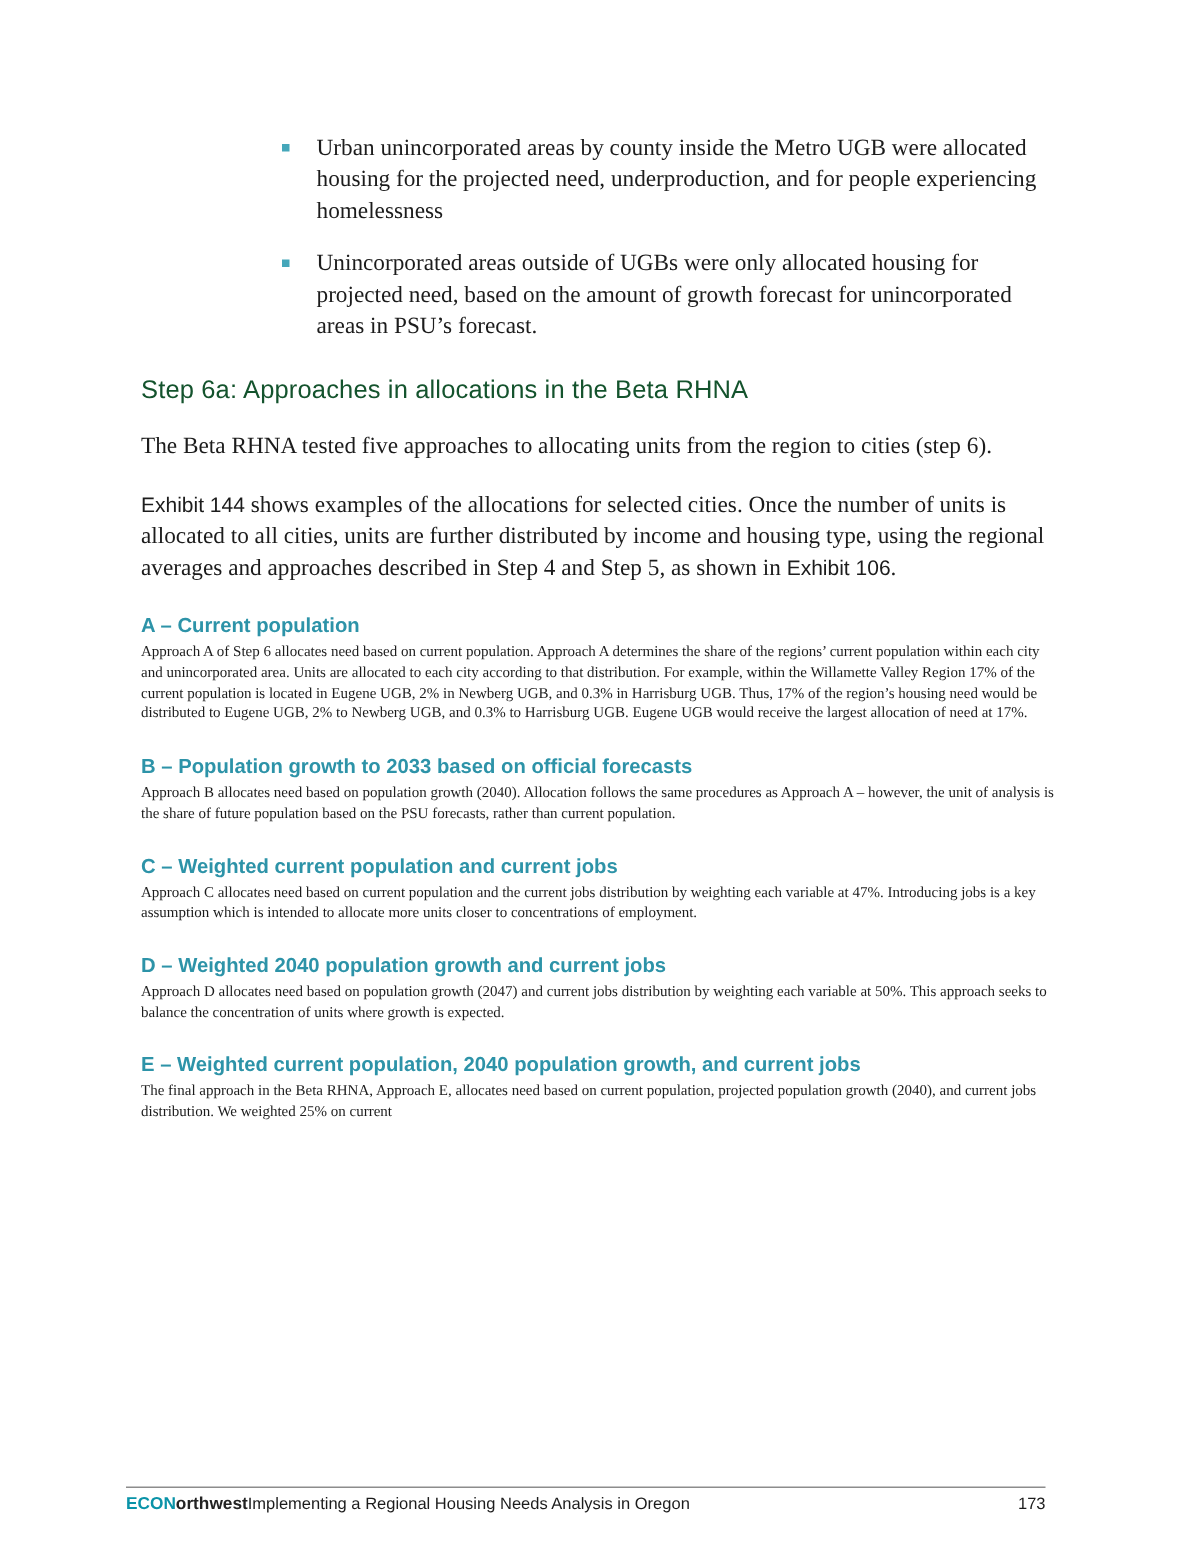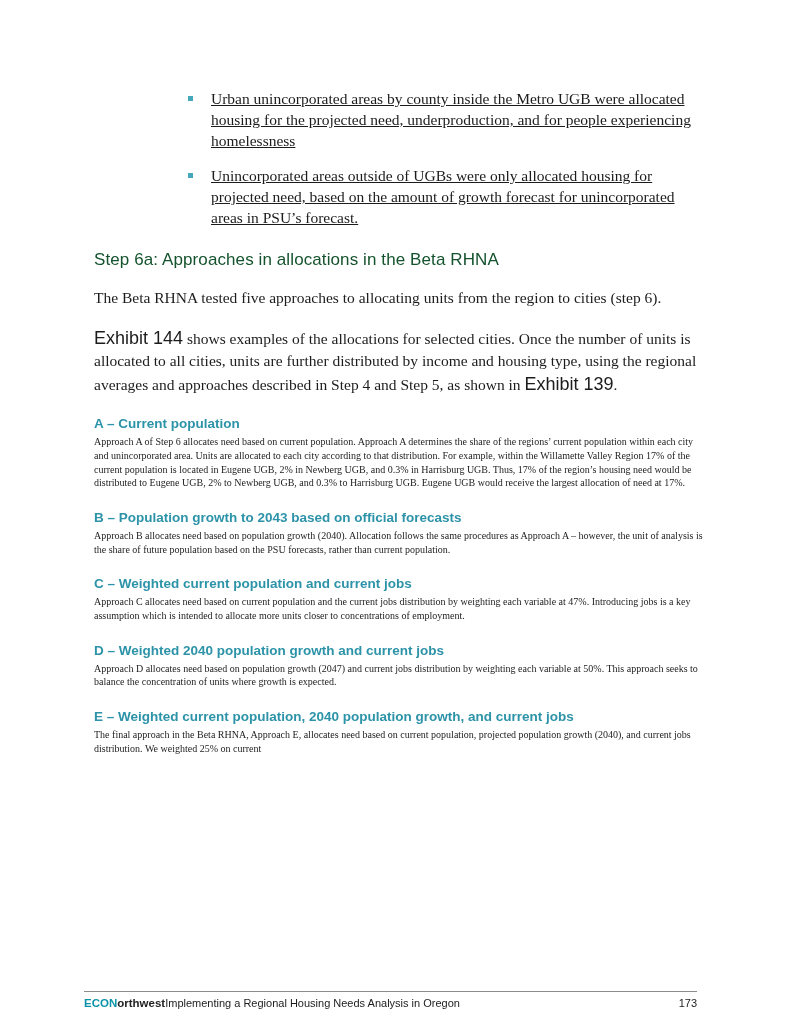--- a/index.html
+++ b/index.html
@@ -24,21 +24,20 @@
     list-style: none;
     margin: 0;
     padding: 0 0 0 93px;
   }
   li.bullet {
     position: relative;
     padding-left: 24px;
     margin-bottom: 14px;
     font-size: 15.5px;
     line-height: 1.36;
-    text-decoration: underline;
   }
   .bullet-marker {
     position: absolute;
     left: 1px;
     top: 8px;
     width: 5px;
     height: 5px;
     background: #45a7ba;
   }
   .step-heading {
@@ -49,21 +48,21 @@
     margin: 22px 0 0 0;
     letter-spacing: 0.1px;
   }
   p.body {
     margin: 17px 0 0 0;
     font-size: 15.5px;
     line-height: 1.37;
   }
   .exhibit-ref {
     font-family: "Liberation Sans", sans-serif;
-    font-size: 18px;
+    font-size: 14px;
   }
   .section { margin-top: 20px; }
   .section-title {
     font-family: "Liberation Sans", sans-serif;
     font-weight: 700;
     color: #2d93a8;
     font-size: 13.5px;
     margin: 0;
   }
   .section-body {
@@ -109,29 +108,29 @@
     <li class="bullet">
       <span class="bullet-marker"></span>
       <span>Unincorporated areas outside of UGBs were only allocated housing for projected need, based on the amount of growth forecast for unincorporated areas in PSU’s forecast.</span>
     </li>
   </ul>
 
   <h2 class="step-heading">Step 6a: Approaches in allocations in the Beta RHNA</h2>
 
   <p class="body">The Beta RHNA tested five approaches to allocating units from the region to cities (step 6).</p>
 
-  <p class="body"><span class="exhibit-ref">Exhibit 144</span><span> shows examples of the allocations for selected cities. Once the number of units is allocated to all cities, units are further distributed by income and housing type, using the regional averages and approaches described in Step 4 and Step 5, as shown in </span><span class="exhibit-ref">Exhibit 139</span><span>.</span></p>
+  <p class="body"><span class="exhibit-ref">Exhibit 144</span><span> shows examples of the allocations for selected cities. Once the number of units is allocated to all cities, units are further distributed by income and housing type, using the regional averages and approaches described in Step 4 and Step 5, as shown in </span><span class="exhibit-ref">Exhibit 106</span><span>.</span></p>
 
   <div class="section">
     <h3 class="section-title">A – Current population</h3>
     <p class="section-body">Approach A of Step 6 allocates need based on current population. Approach A determines the share of the regions’ current population within each city and unincorporated area. Units are allocated to each city according to that distribution. For example, within the Willamette Valley Region 17% of the current population is located in Eugene UGB, 2% in Newberg UGB, and 0.3% in Harrisburg UGB. Thus, 17% of the region’s housing need would be distributed to Eugene UGB, 2% to Newberg UGB, and 0.3% to Harrisburg UGB. Eugene UGB would receive the largest allocation of need at 17%.</p>
   </div>
 
   <div class="section">
-    <h3 class="section-title">B – Population growth to 2043 based on official forecasts</h3>
+    <h3 class="section-title">B – Population growth to 2033 based on official forecasts</h3>
     <p class="section-body">Approach B allocates need based on population growth (2040). Allocation follows the same procedures as Approach A – however, the unit of analysis is the share of future population based on the PSU forecasts, rather than current population.</p>
   </div>
 
   <div class="section">
     <h3 class="section-title">C – Weighted current population and current jobs</h3>
     <p class="section-body">Approach C allocates need based on current population and the current jobs distribution by weighting each variable at 47%. Introducing jobs is a key assumption which is intended to allocate more units closer to concentrations of employment.</p>
   </div>
 
   <div class="section">
     <h3 class="section-title">D – Weighted 2040 population growth and current jobs</h3>

